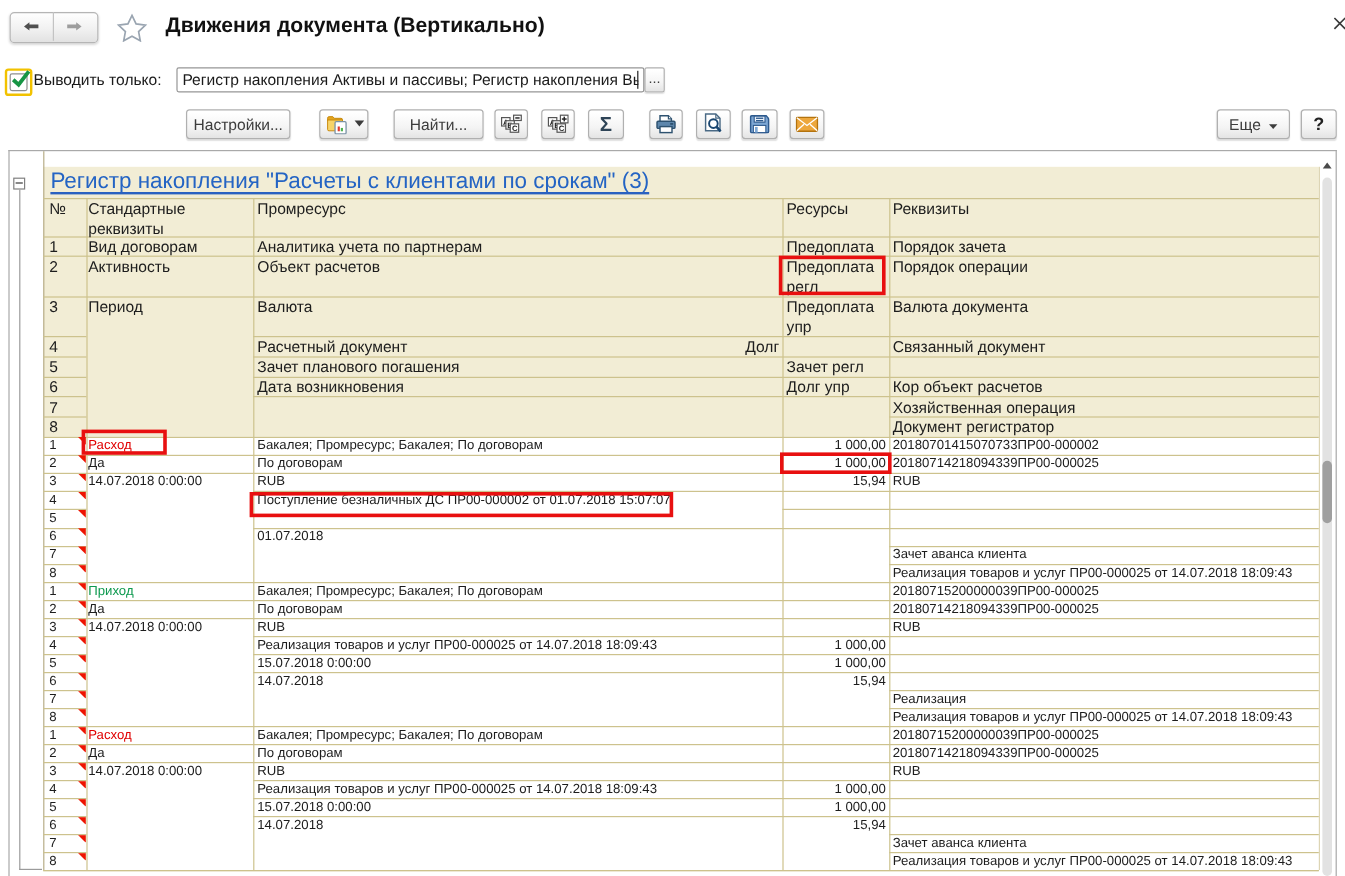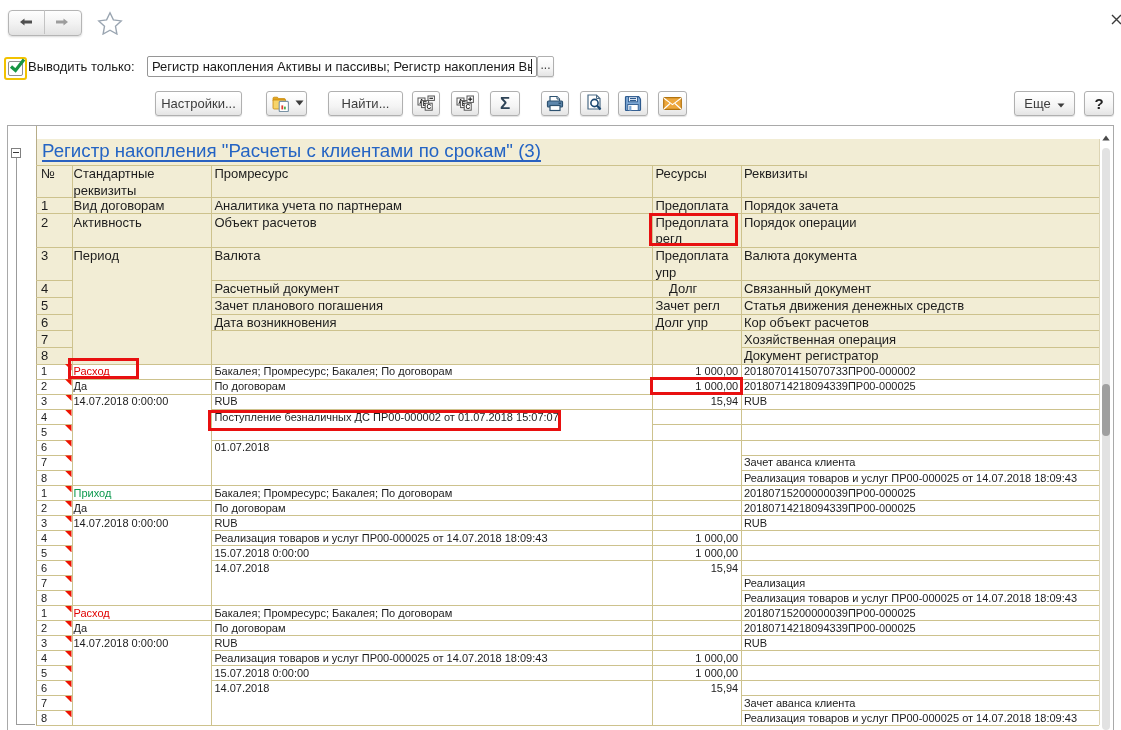--- a/index.html
+++ b/index.html
@@ -5,20 +5,21 @@
     <div class="ab" style="left:44px;top:10px;width:1px;height:24px;background:#c3c3c3"></div>
     <svg class="ab" style="left:19px;top:18px" width="14" height="8" viewBox="0 0 14 8">
       <path d="M5.5 0.5 L1 4 L5.5 7.5 L5.5 5.5 L13 5.5 L13 2.5 L5.5 2.5 Z" fill="#4f4f4f"></path>
     </svg>
     <svg class="ab" style="left:55px;top:18px" width="14" height="8" viewBox="0 0 14 8">
       <path d="M8.5 0.5 L13 4 L8.5 7.5 L8.5 5.5 L1 5.5 L1 2.5 L8.5 2.5 Z" fill="#9d9d9d"></path>
     </svg>
     <svg class="ab" style="left:97px;top:11px" width="26" height="24" viewBox="0 0 26 24">
       <path d="M13 1.8 L16.4 8.9 L24.2 9.9 L18.5 15.3 L19.9 23 L13 19.2 L6.1 23 L7.5 15.3 L1.8 9.9 L9.6 8.9 Z" fill="none" stroke="#9aa5b1" stroke-width="1.4"></path>
     </svg>
+    <div class="ab" style="left:138px;top:11px;font-size:17.6px;line-height:20px;font-weight:bold;color:#111">Движения документа (Вертикально)</div>
     <svg class="ab" style="left:1111px;top:14px" width="11" height="11" viewBox="0 0 11 11">
       <path d="M1 1 L10 10 M10 1 L1 10" stroke="#3a3a3a" stroke-width="1.4"></path>
     </svg>
     <div class="ab" style="left:4px;top:57px;width:23px;height:23px;box-sizing:border-box;border:2px solid #f2c200;border-radius:3px"></div>
     <div class="ab" style="left:8px;top:61px;width:15px;height:15px;box-sizing:border-box;border:1.5px solid #8f8f8f;border-radius:2px;background:#fff"></div>
     <svg class="ab" style="left:9px;top:57px" width="17" height="17" viewBox="0 0 17 17">
       <path d="M2 9.5 L6.5 13.5 L15 2.5" fill="none" stroke="#179544" stroke-width="3.2"></path>
     </svg>
     <div class="ab" style="left:28px;top:60px;font-size:13px;line-height:13px;color:#1a1a1a">Выводить только:</div>
     <div class="ab" style="left:147px;top:56px;width:390px;height:21px;box-sizing:border-box;border:1px solid #969696;border-radius:2px;background:#fff"></div>
@@ -204,26 +205,25 @@
     <div class="h" style="left:214.4px;top:214.9px">Объект расчетов</div>
     <div class="h hw" style="left:655.5px;top:214.9px">Предоплата регл</div>
     <div class="h" style="left:743.9px;top:214.9px">Порядок операции</div>
     <div class="h" style="left:41px;top:248.1px">3</div>
     <div class="h" style="left:73.5px;top:248.1px">Период</div>
     <div class="h" style="left:214.4px;top:248.1px">Валюта</div>
     <div class="h hw" style="left:655.5px;top:248.1px">Предоплата упр</div>
     <div class="h" style="left:743.9px;top:248.1px">Валюта документа</div>
     <div class="h" style="left:41px;top:281.3px">4</div>
     <div class="h" style="left:214.4px;top:281.3px">Расчетный документ</div>
-    <div class="h" style="left:669px;top:281.3px">Долг</div>
+    <div class="h" style="left:621px;top:281.3px">Долг</div>
     <div class="h" style="left:743.9px;top:281.3px">Связанный документ</div>
     <div class="h" style="left:41px;top:298.2px">5</div>
     <div class="h" style="left:214.4px;top:298.2px">Зачет планового погашения</div>
     <div class="h" style="left:655.5px;top:298.2px">Зачет регл</div>
-    <div class="h" style="left:743.9px;top:298.2px">Статья движения денежных средств</div>
     <div class="h" style="left:41px;top:315.2px">6</div>
     <div class="h" style="left:214.4px;top:315.2px">Дата возникновения</div>
     <div class="h" style="left:655.5px;top:315.2px">Долг упр</div>
     <div class="h" style="left:743.9px;top:315.2px">Кор объект расчетов</div>
     <div class="h" style="left:41px;top:331.5px">7</div>
     <div class="h" style="left:743.9px;top:331.5px">Хозяйственная операция</div>
     <div class="h" style="left:41px;top:348.4px">8</div>
     <div class="h" style="left:743.9px;top:348.4px">Документ регистратор</div>
     <div class="t" style="left:41px;top:365px">1</div>
     <div class="t" style="left:41px;top:380.23px">2</div>

